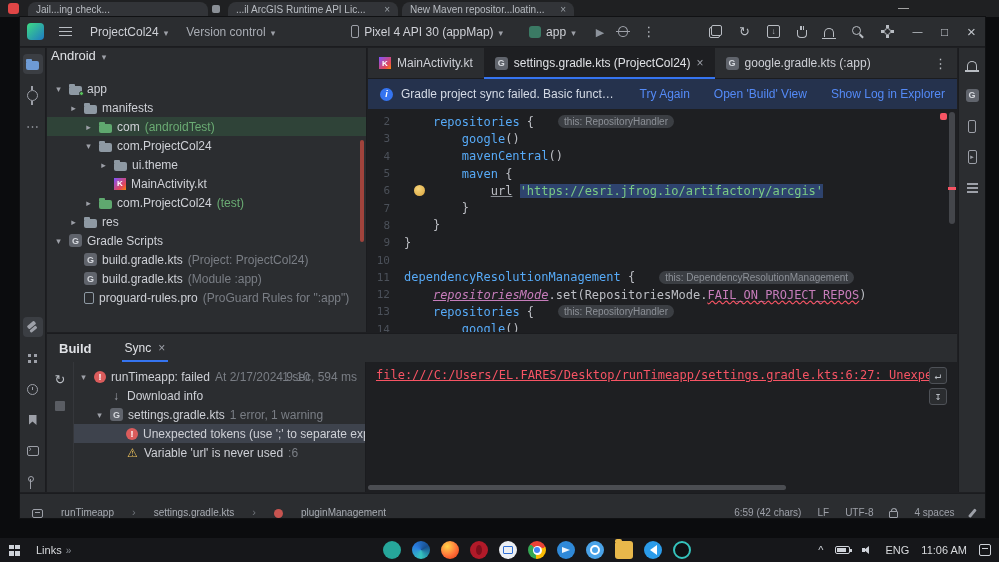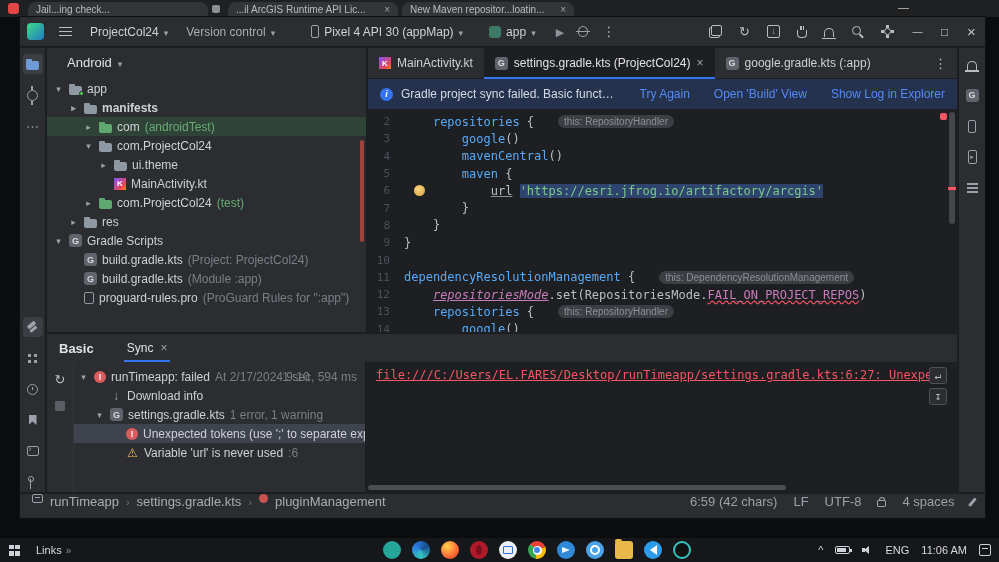--- a/index.html
+++ b/index.html
@@ -105,21 +105,21 @@
   .ic-warning::before{content:"⚠"}
   .ic-download{color:#9DA0A8;font-size:12px;width:12px}
   .ic-download::before{content:"↓"}
   .ic-file{width:10px;height:12px;border:1.3px solid #8E99A3;border-radius:2px}
   .chv{flex:none;width:11px;text-align:center;color:#9DA0A8;font-size:9px}
   .chv-down::before{content:"▾"}
   .chv-right::before{content:"▸"}
 
   
   .project{position:absolute;left:27px;top:31px;width:320px;height:284px;background:#2B2D30;border-right:1px solid #1B1C1F;overflow:hidden}
-  .phead{height:28px;display:flex;align-items:center;gap:6px;padding-left:20px;font-size:13px;color:#DFE1E5}
+  .phead{height:28px;display:flex;gap:6px;padding-left:4px;font-size:13px;color:#DFE1E5}
   .ptree{font-size:12px;color:#CED0D6;padding-top:3px}
   .trow{height:19px;display:flex;align-items:center;gap:5px;white-space:nowrap;overflow:hidden}
   .trow.selgreen{background:#2F4338}
   .sfx{color:#7A7E85}
   .sfx.green{color:#6AAB73}
   .redbar{position:absolute;right:2px;top:92px;width:4px;height:102px;border-radius:2px;background:#A0433C}
 
   
   .editor{position:absolute;left:348px;top:31px;width:589px;height:284px;display:flex;flex-direction:column;background:#1E1F22}
   .etabs{height:31px;background:#2B2D30;border-bottom:1px solid #1B1C1F;display:flex;align-items:center;flex:none}
@@ -165,21 +165,21 @@
   .bright{position:absolute;right:8px;color:#7A7E85}
   .bout{flex:1;background:#1E1F22;position:relative;padding:6px 10px;font-family:"DejaVu Sans Mono",monospace;font-size:12px;overflow:hidden}
   .boutlink{color:#F75464;text-decoration:underline;white-space:nowrap;display:block;overflow:hidden}
   .bfloat{position:absolute;right:10px;top:5px;display:flex;flex-direction:column;gap:4px}
   .fbtn{width:18px;height:17px;border:1px solid #4E5157;border-radius:3px;background:#2B2D30;color:#B9BDC3;font-size:11px;display:flex;align-items:center;justify-content:center}
   .fb-wrap::before{content:"↵"}
   .fb-end::before{content:"↧"}
   .hscroll{position:absolute;left:2px;bottom:2px;width:418px;height:5px;border-radius:3px;background:#4B4D52}
 
   
-  .sbar{position:absolute;left:0;right:0;bottom:0;height:25px;background:#2B2D30;border-top:1px solid #1B1C1F;display:flex;align-items:flex-start;padding:0 12px;font-size:13px;color:#9DA0A8;gap:7px}
+  .sbar{position:absolute;left:0;right:0;bottom:0;height:25px;background:#2B2D30;border-top:1px solid #1B1C1F;display:flex;align-items:flex-end;padding:0 12px;font-size:10px;color:#9DA0A8;gap:18px}
   .g-mod{width:11px;height:9px;border:1.3px solid #9DA0A8;border-radius:2px;position:relative}
   .g-mod::before{content:"";position:absolute;left:2px;right:2px;top:2.2px;height:1.3px;background:#9DA0A8}
   .crumb{color:#A8ACB3}
   .csep::before{content:"›";color:#6F737A;font-size:11px}
   .g-dotred{width:9px;height:9px;border-radius:50%;background:#C75450}
   .sright{margin-left:auto;display:flex;align-items:center;gap:16px}
   .g-lock{width:9px;height:7px;border:1.3px solid #9DA0A8;border-radius:1px;position:relative;margin-top:4px}
   .g-lock::before{content:"";position:absolute;left:1px;top:-4.5px;width:4px;height:3.5px;border:1.3px solid #9DA0A8;border-bottom:none;border-radius:3px 3px 0 0}
   .g-pen::before{content:"";display:block;width:2.5px;height:10px;background:#9DA0A8;border-radius:1px;transform:rotate(40deg)}
 
@@ -250,21 +250,21 @@
       <span class="as-logo" data-name="android-studio-logo"></span>
       <span class="burger" data-name="main-menu-icon"></span>
       <span class="tbtn" data-name="project-selector">
           <span class="tlabel" data-name="project-selector-label">ProjectCol24</span>
           <span class="chvd" data-name="chevron-down-icon"></span>
         </span>
       <span class="tbtn dim" data-name="vcs-selector">
           <span class="tlabel" data-name="vcs-selector-label">Version control</span>
           <span class="chvd" data-name="chevron-down-icon"></span>
         </span>
-      <span class="tbtn" style="margin-left:36px" data-name="device-selector">
+      <span class="tbtn" style="margin-left:76px" data-name="device-selector">
           <span class="g-phone" data-name="phone-icon"></span>
           <span class="tlabel" data-name="device-selector-label">Pixel 4 API 30 (appMap)</span>
           <span class="chvd" data-name="chevron-down-icon"></span>
         </span>
       <span class="tbtn" style="margin-left:26px" data-name="run-config-selector">
           <span class="g-appcfg" data-name="app-module-icon"></span>
           <span class="tlabel" data-name="run-config-label">app</span>
           <span class="chvd" data-name="chevron-down-icon"></span>
         </span>
       <span class="g-play" data-name="run-button"></span>
@@ -341,21 +341,21 @@
         <span class="chvd" data-name="chevron-down-icon"></span>
       </div>
       <div class="ptree" data-name="project-tree">
           <div class="trow" data-name="tree-item" style="padding-left: 6px;">
             <span class="chv chv-down" data-name="chevron-down-icon"></span>
             <span class="ic fold" data-name="folder-app-icon">
               <span class="appdot" data-name="module-dot"></span>
             </span>
             <span class="lbl" data-name="tree-item-label">app</span>
           </div>
-          <div class="trow" data-name="tree-item" style="padding-left: 21px; font-weight: bold;">
+          <div class="trow" data-name="tree-item" style="padding-left: 21px;">
             <span class="chv chv-right" data-name="chevron-right-icon"></span>
             <span class="ic fold" data-name="folder-icon"></span>
             <span class="lbl" data-name="tree-item-label">manifests</span>
           </div>
           <div class="trow selgreen" data-name="tree-item" style="padding-left: 36px;">
             <span class="chv chv-right" data-name="chevron-right-icon"></span>
             <span class="ic fold green" data-name="folder-green-icon"></span>
             <span class="lbl" data-name="tree-item-label">com</span>
             <span class="sfx green" data-name="tree-item-suffix"> (androidTest)</span>
           </div>
@@ -453,21 +453,21 @@
           <div class="cline" data-name="code-line"><span class="lnum" data-name="line-number">10</span></div>
           <div class="cline" data-name="code-line"><span class="lnum" data-name="line-number">11</span><span class="seg fn" data-name="code-token">dependencyResolutionManagement</span><span class="seg p" data-name="code-token"> {</span><span class="inlay" data-name="inlay-hint">this: DependencyResolutionManagement</span></div>
           <div class="cline" data-name="code-line"><span class="lnum" data-name="line-number">12</span><span class="seg p" data-name="code-token">    </span><span class="seg prop" data-name="code-token">repositoriesMode</span><span class="seg p" data-name="code-token">.set(</span><span class="seg p" data-name="code-token">RepositoriesMode</span><span class="seg p" data-name="code-token">.</span><span class="seg cerr" data-name="code-token">FAIL_ON_PROJECT_REPOS</span><span class="seg p" data-name="code-token">)</span></div>
           <div class="cline" data-name="code-line"><span class="lnum" data-name="line-number">13</span><span class="seg p" data-name="code-token">    </span><span class="seg fn" data-name="code-token">repositories</span><span class="seg p" data-name="code-token"> {</span><span class="inlay" data-name="inlay-hint">this: RepositoryHandler</span></div>
           <div class="cline" data-name="code-line"><span class="lnum" data-name="line-number">14</span><span class="seg p" data-name="code-token">        </span><span class="seg fn" data-name="code-token">google</span><span class="seg p" data-name="code-token">()</span></div>
         </div>
     </div>
 
     <div class="build" data-name="build-tool-window">
       <div class="bhead" data-name="build-panel-header">
-        <span class="btitle" data-name="build-panel-title">Basic</span>
+        <span class="btitle" data-name="build-panel-title">Build</span>
         <span class="btab2" data-name="sync-tab">
           <span data-name="sync-tab-label">Sync</span>
           <span class="x" data-name="close-tab-icon"></span>
         </span>
       </div>
       <div class="bbody" data-name="build-panel-body">
         <div class="btool" data-name="build-toolbar">
           <span class="g-refresh" data-name="rerun-sync-icon"></span>
           <span class="g-stop" data-name="stop-icon"></span>
         </div>

